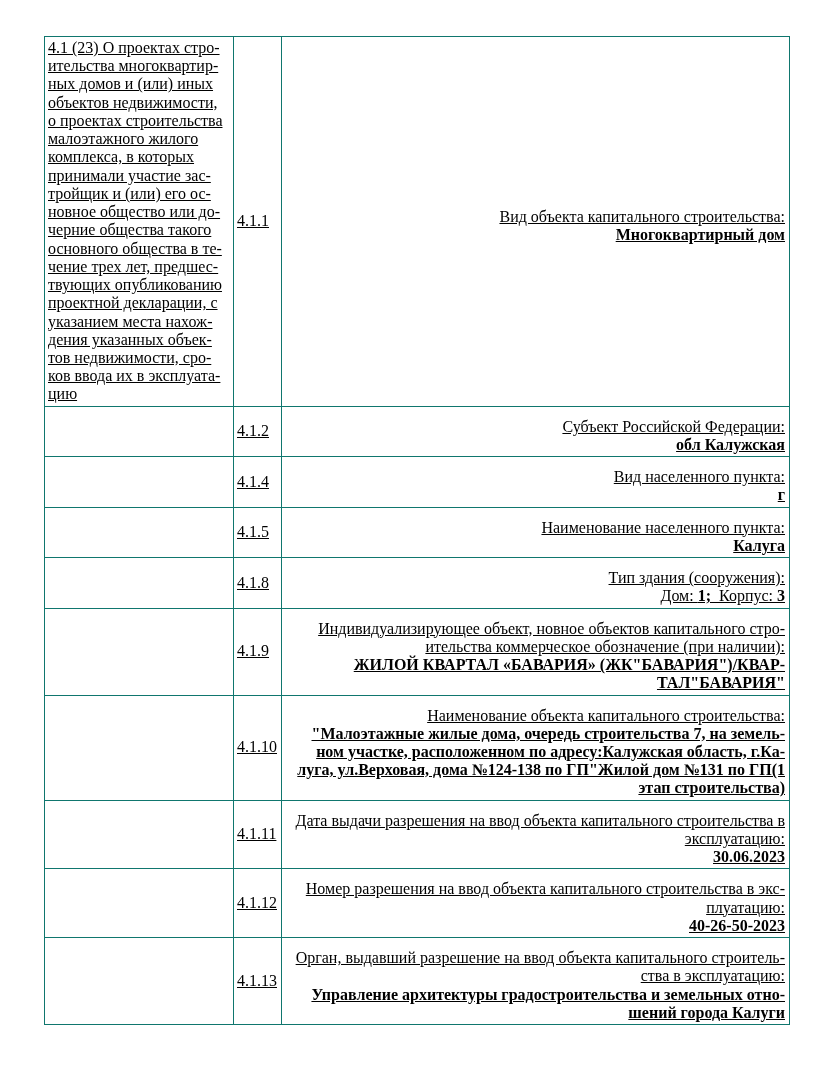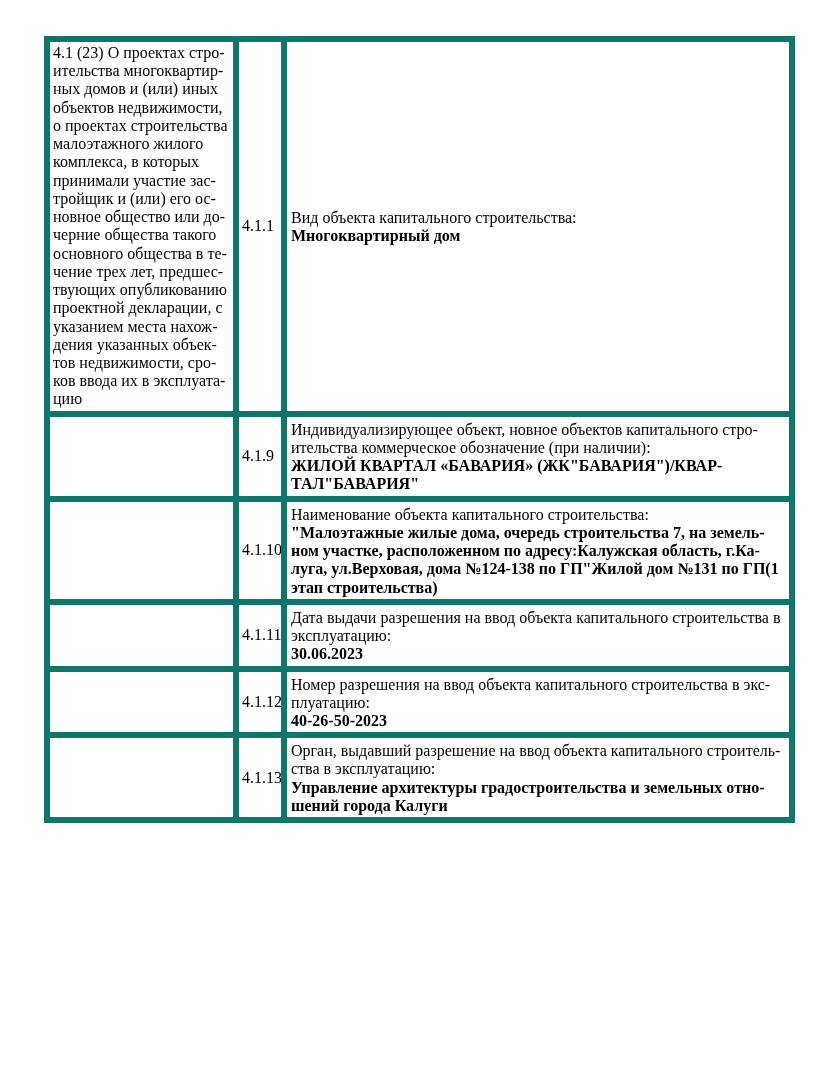--- a/index.html
+++ b/index.html
@@ -19,35 +19,37 @@
     position: absolute;
     left: 44px;
     top: 36px;
     width: 745px;
     border-collapse: collapse;
     table-layout: fixed;
     font-size: 16px;
     line-height: 1.14;
   }
   .doc-table td {
-    border: 6px solid #0f766e;
+    border: 1px solid #0f766e;
     padding: 2px 4px;
     vertical-align: middle;
     overflow: hidden;
+    text-decoration: underline;
   }
   .doc-table td.desc {
     vertical-align: top;
     white-space: pre-line;
     padding: 2px 2px 2px 3px;
   }
   .doc-table td.num {
     padding: 2px 10px 2px 3px;
   }
   .doc-table td.content {
-    padding: 4px 4px 2px 4px;
+    padding: 11px 4px 2px 4px;
+    text-align: right;
   }
   .lbl {
     white-space: pre-line;
   }
   .val {
     font-weight: bold;
     white-space: pre-line;
   }
   .valmix {
     white-space: pre-line;
@@ -84,20 +86,52 @@
 проектной декларации, с
 указанием места нахож-
 дения указанных объек-
 тов недвижимости, сро-
 ков ввода их в эксплуата-
 цию</td>
         <td class="num">4.1.1</td>
         <td class="content">
           <div class="lbl">Вид объекта капитального строительства:</div>
           <div class="val">Многоквартирный дом</div>
+        </td>
+      </tr>
+      <tr>
+        <td class="desc"></td>
+        <td class="num">4.1.2</td>
+        <td class="content">
+          <div class="lbl">Субъект Российской Федерации:</div>
+          <div class="val">обл Калужская</div>
+        </td>
+      </tr>
+      <tr>
+        <td class="desc"></td>
+        <td class="num">4.1.4</td>
+        <td class="content">
+          <div class="lbl">Вид населенного пункта:</div>
+          <div class="val">г</div>
+        </td>
+      </tr>
+      <tr>
+        <td class="desc"></td>
+        <td class="num">4.1.5</td>
+        <td class="content">
+          <div class="lbl">Наименование населенного пункта:</div>
+          <div class="val">Калуга</div>
+        </td>
+      </tr>
+      <tr>
+        <td class="desc"></td>
+        <td class="num">4.1.8</td>
+        <td class="content">
+          <div class="lbl">Тип здания (сооружения):</div>
+          <div class="valmix"><span>Дом: </span><span class="b">1;</span><span> &nbsp;Корпус: </span><span class="b">3</span></div>
         </td>
       </tr>
       <tr>
         <td class="desc"></td>
         <td class="num">4.1.9</td>
         <td class="content">
           <div class="lbl">Индивидуализирующее объект, новное объектов капитального стро-
 ительства коммерческое обозначение (при наличии):</div>
           <div class="val">ЖИЛОЙ КВАРТАЛ «БАВАРИЯ» (ЖК"БАВАРИЯ")/КВАР-
 ТАЛ"БАВАРИЯ"</div>

